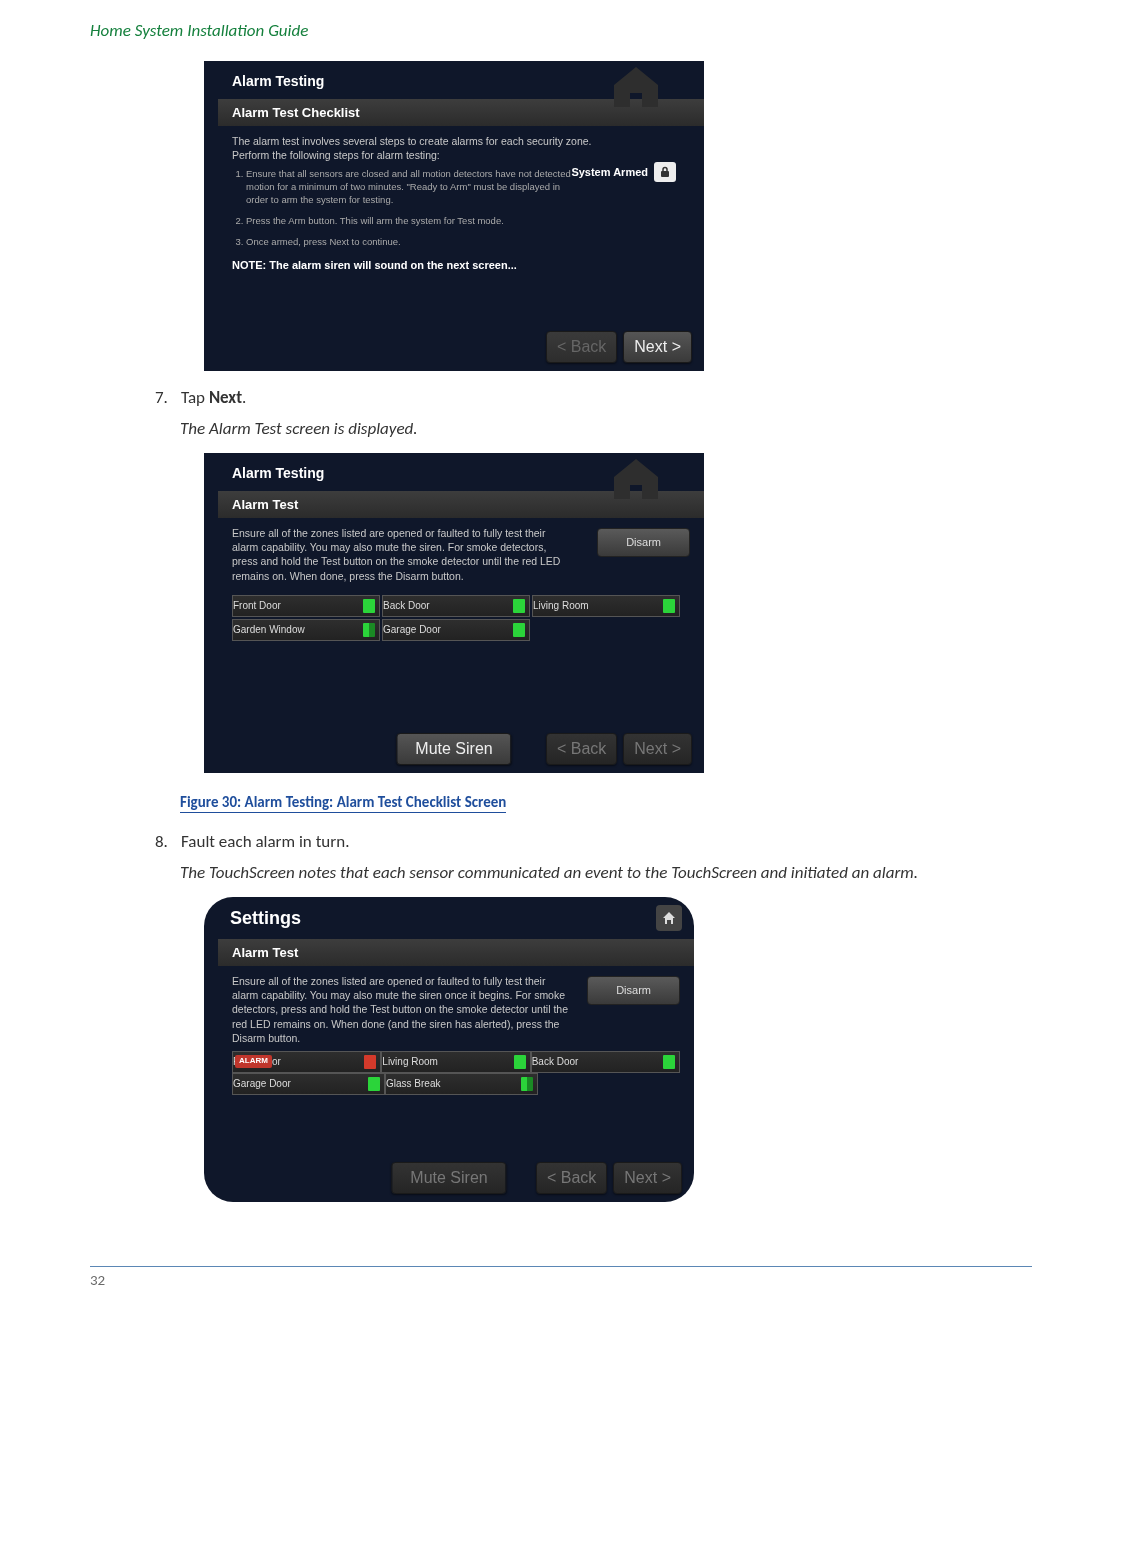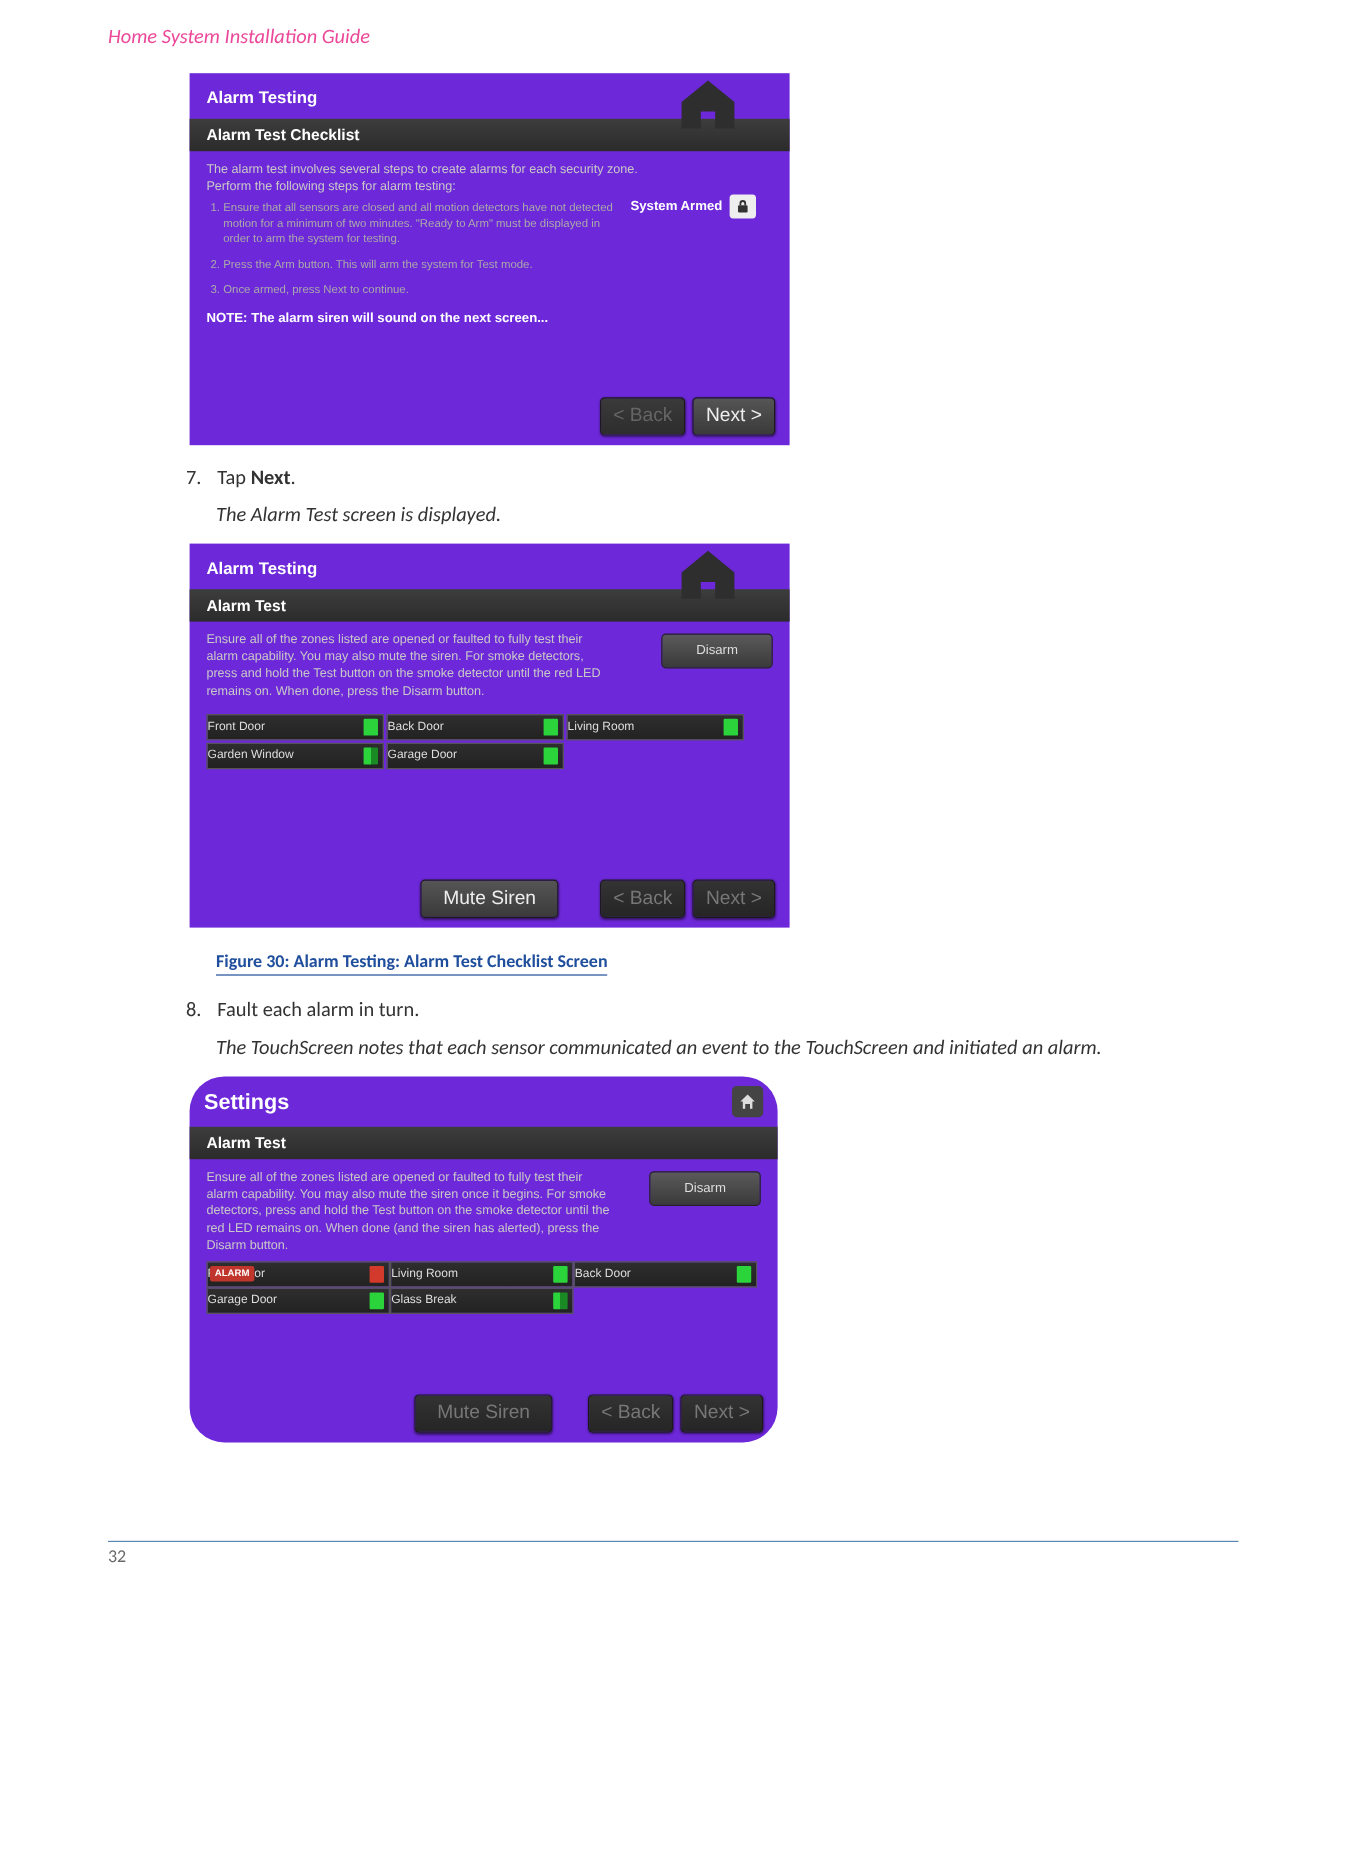--- a/index.html
+++ b/index.html
@@ -7,31 +7,32 @@
     font-family: Calibri, 'Segoe UI', Arial, sans-serif;
     background: #fff;
     width: 1122px;
     margin: 0 auto;
     padding: 20px 90px 30px 90px;
     color: #333;
     font-size: 17px;
   }
   .header-title {
     font-style: italic;
-    color: #ec4899;
+    color: #15803d;
     font-size: 17px;
     margin-bottom: 20px;
   }
   .screenshot {
-    background: #6d28d9;
+    background: #0f172a;
     color: #ddd;
     font-family: Arial, sans-serif;
     position: relative;
-    margin-left: 68px;
+    margin-left: 114px;
     margin-bottom: 14px;
+    padding-left: 14px;
   }
   .ss1 { width: 500px; height: 310px; }
   .ss2 { width: 500px; height: 320px; }
   .ss3 { width: 490px; height: 305px; border-radius: 29px; }
 
   .ss-house {
     position: absolute;
     top: 2px; right: 40px;
     font-size: 42px;
     color: #2b2b2b;
@@ -153,21 +154,21 @@
     font-weight:bold;
     font-size:15px;
     margin: 6px 0 0 90px;
     border-bottom: 1px solid #1f4e9c;
     display:inline-block;
     padding-bottom:1px;
   }
 
   .page-footer {
     border-top: 1.5px solid #5b87b5;
-    margin-top: 82px;
+    margin-top: 64px;
     padding-top: 4px;
     color:#6a6a6a;
     font-size:15px;
   }
 </style>
 </head>
 <body>
 
 
 

